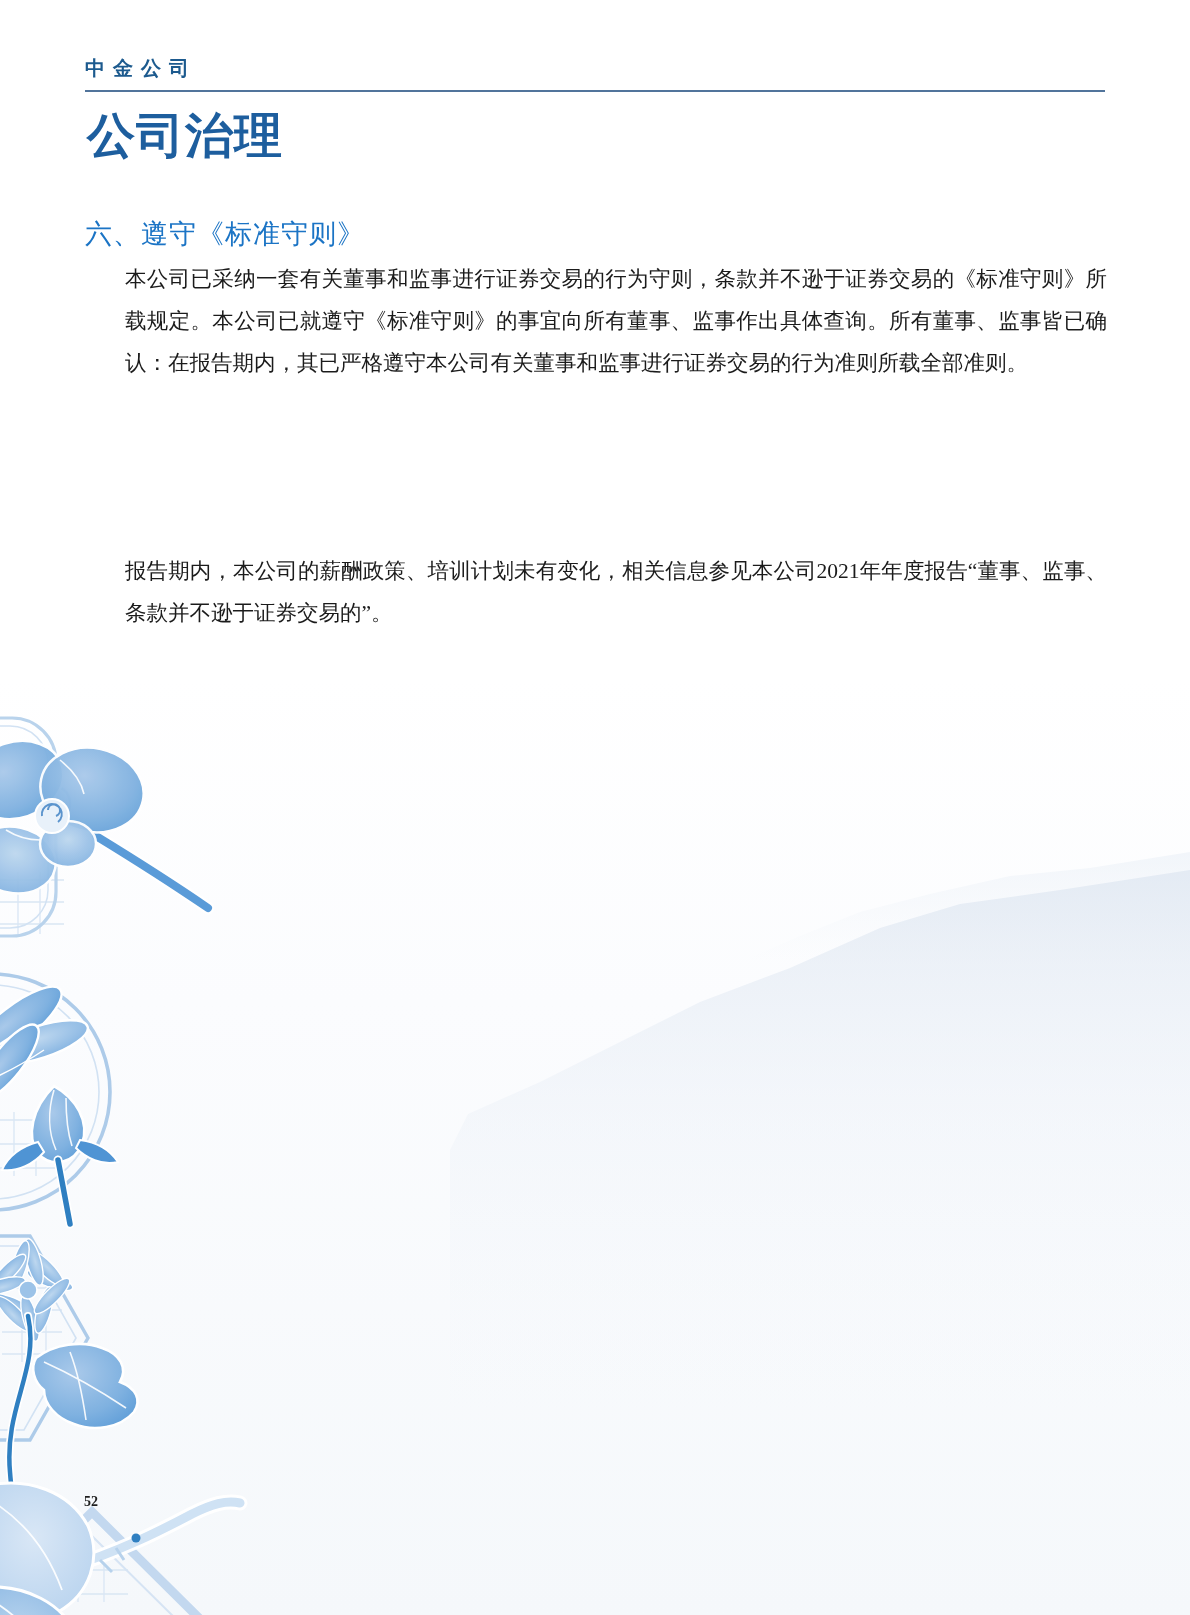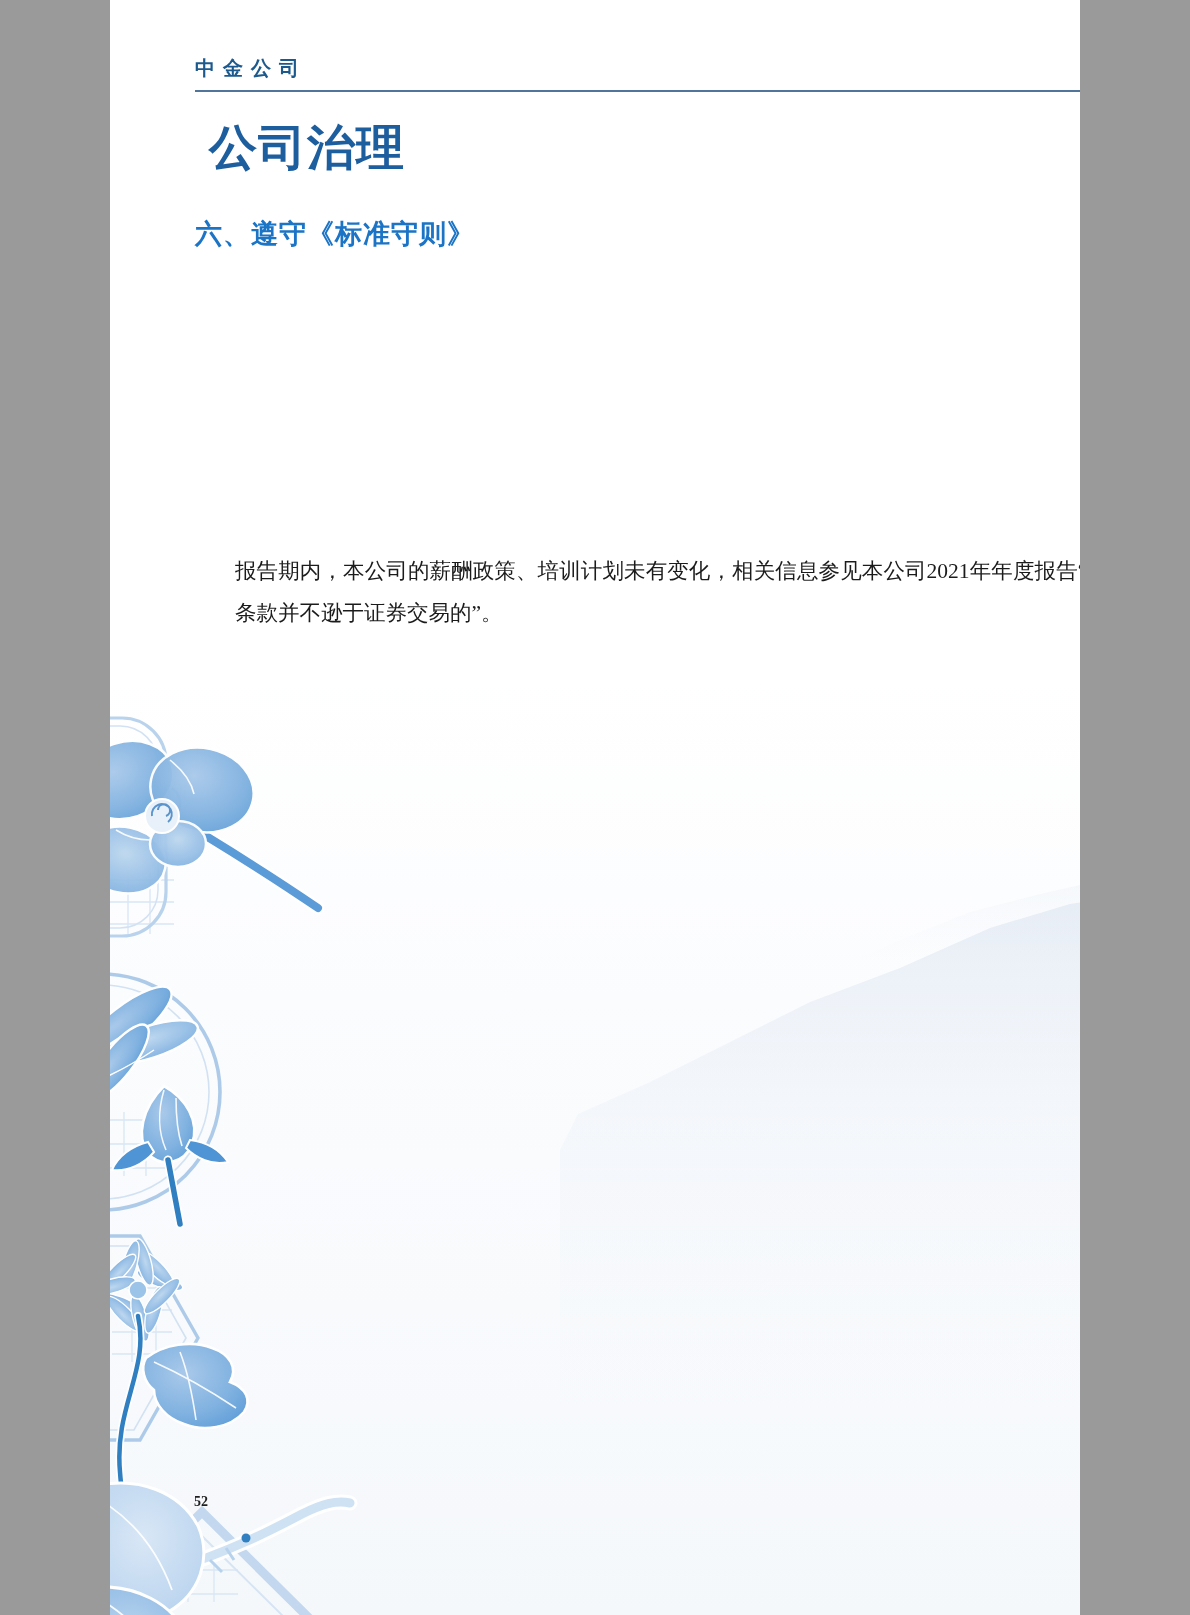--- a/index.html
+++ b/index.html
@@ -1,43 +1,43 @@
 <!DOCTYPE html>
 <html><head>
 <meta charset="utf-8">
 <style>
   html,body{margin:0;padding:0;background:#9a9a9a;}
   .page{
     position:relative;
-    width:970px;height:1615px;
+    width:1190px;height:1615px;
     margin:0 auto;
     background:linear-gradient(180deg,#ffffff 0%,#ffffff 42%,#fbfcfe 62%,#f5f8fb 100%);
     overflow:hidden;
     font-family:"Liberation Serif","DejaVu Serif",serif;
   }
   
   .brand{
     position:absolute;left:85px;top:55px;
     font-family:"Liberation Serif","DejaVu Serif",serif;
     font-size:20px;font-weight:bold;letter-spacing:8px;
     color:#1c5a8e;
   }
   .header-rule{
     position:absolute;left:85px;top:90px;width:1020px;height:2px;
     background:#51749b;
   }
   .page-title{
-    position:absolute;left:83px;top:100px;margin:16px;
+    position:absolute;left:83px;top:100px;margin:4px;
     font-size:48px;font-weight:bold;color:#1d5e9e;
     letter-spacing:1px;
   }
   
   .sec-heading{
     position:absolute;left:85px;margin:0;
-    font-size:27px;font-weight:bold;color:#1b74c5;
+    font-size:27px;font-weight:normal;color:#1b74c5;
     letter-spacing:1px;
   }
   .sec-heading.h6{top:216px;}
   .sec-heading.h7{top:384px;}
   .body-par{
     position:absolute;left:125px;width:982px;margin:0;
     font-size:21.5px;line-height:42px;color:#1b1b1b;
     text-align:justify;text-justify:inter-ideograph;
   }
   .par-1{top:258px;}
@@ -185,18 +185,19 @@
       <path d="M -10,810 Q 40,840 62,900 M -16,906 Q 30,930 60,984" fill="none" stroke="#ffffff" stroke-width="1.8" opacity="0.9"></path>
     </g>
   </svg>
 
   <div class="brand">中金公司</div>
   <div class="header-rule"></div>
 
   <h1 class="page-title">公司治理</h1>
 
   <h2 class="sec-heading h6">六、遵守《标准守则》</h2>
+  <p class="body-par par-1">本公司已采纳一套有关董事和监事进行证券交易的行为守则，条款并不逊于证券交易的《标准守则》所载规定。本公司已就遵守《标准守则》的事宜向所有董事、监事作出具体查询。所有董事、监事皆已确认：在报告期内，其已严格遵守本公司有关董事和监事进行证券交易的行为准则所载全部准则。</p>
 
   <p class="body-par par-3">报告期内，本公司的薪酬政策、培训计划未有变化，相关信息参见本公司2021年年度报告“董事、监事、条款并不逊于证券交易的”。</p>
 
   <div class="page-number">52</div>
 
 </div>
 
 </body></html>

